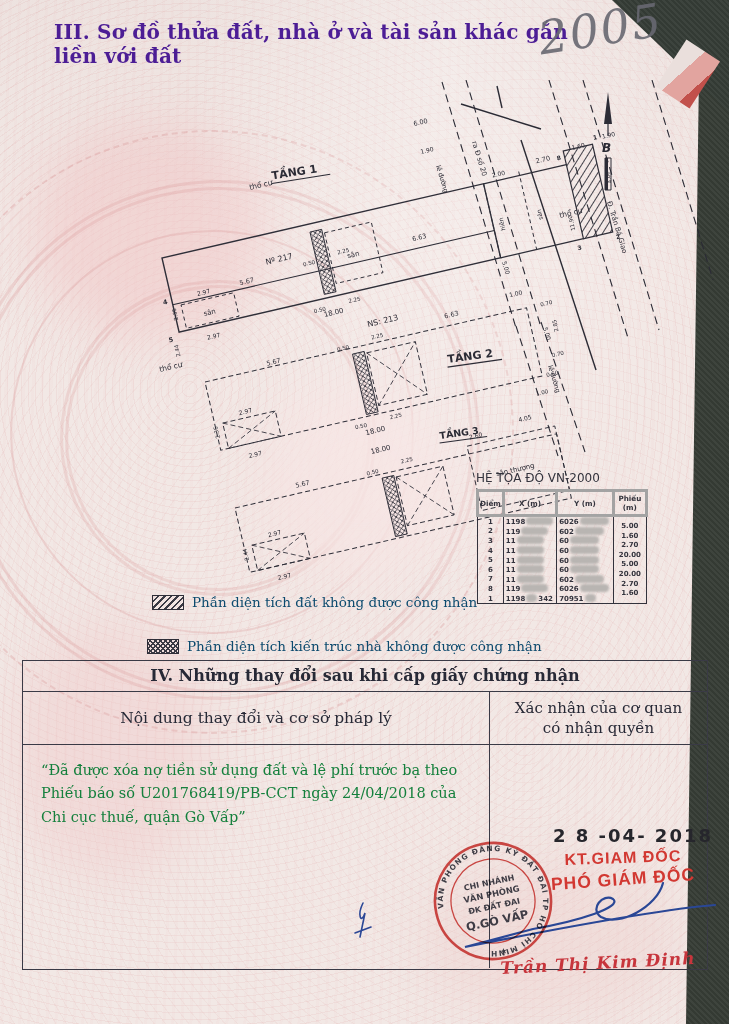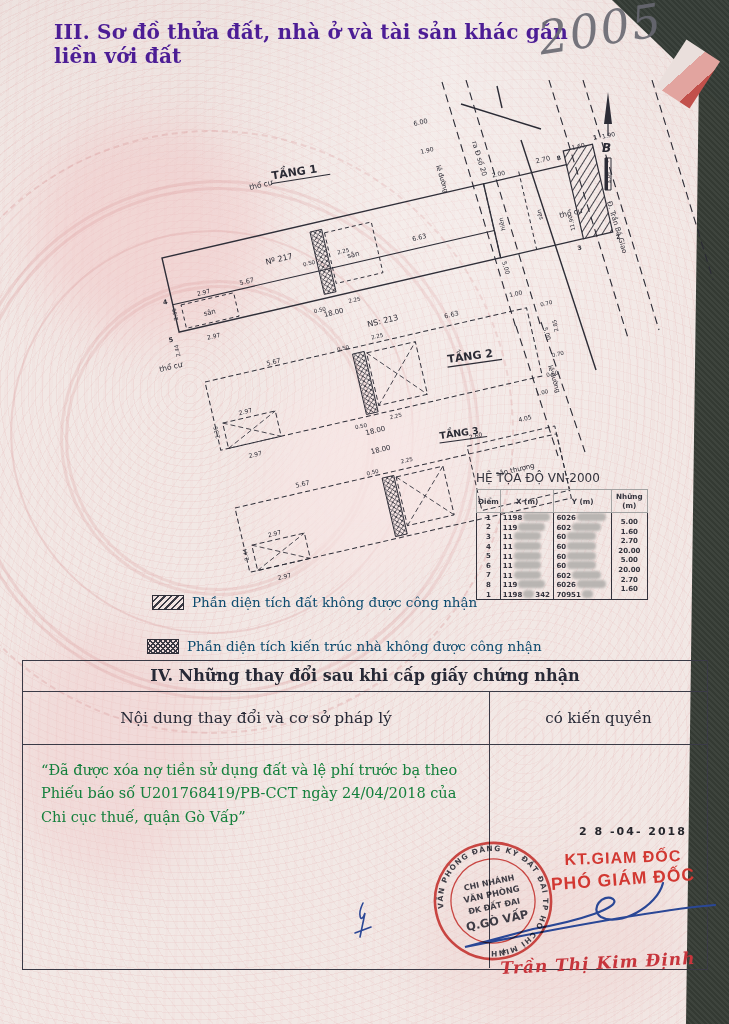--- a/index.html
+++ b/index.html
@@ -40,21 +40,21 @@
     transform:rotate(-9deg);opacity:.9;letter-spacing:2px;z-index:6;}
 
   svg text{font-family:"DejaVu Sans",sans-serif;fill:#2b2b35;}
   #diagram{position:absolute;left:0;top:80px;z-index:2;}
 
   
   .coord{position:absolute;left:476px;top:458px;width:172px;z-index:3;color:#33333d;}
   .coord .ttl{font-family:"DejaVu Sans",sans-serif;font-weight:bold;font-size:9px;text-align:center;letter-spacing:.2px;}
   .coord .sub{font-family:"DejaVu Sans",sans-serif;font-size:12px;margin-top:13px;}
   table.ct{border-collapse:collapse;margin-top:4px;width:100%;font-family:"DejaVu Sans",sans-serif;font-size:7px;font-weight:bold;}
-  table.ct th{border:1px solid #a3a3a3;font-size:7.2px;padding:2px 1px;background:transparent;}
+  table.ct th{border:3px solid #a3a3a3;font-size:7.2px;padding:2px 1px;background:transparent;}
   table.ct td{border-left:1px solid #32323c;border-right:1px solid #32323c;padding:0 2px;height:9.6px;white-space:nowrap;}
   table.ct tr:last-child td{border-bottom:1px solid #32323c;}
   td.cd{text-align:center;width:16px;}
   td.cx{width:50px;} td.cy{width:56px;margin-left:20px;}
   td.cc{width:40px;vertical-align:top;border-bottom:1px solid #32323c;}
   .canhline{height:9.6px;line-height:9.6px;text-align:center;}
   .canhpad{height:5px;}
   .blot{display:inline-block;background:#b6b3b0;border-radius:5px;height:8px;vertical-align:-1px;
     filter:blur(1.3px);opacity:.95;}
   .bx{width:27px;margin-left:1px;} .by{width:29px;margin-left:1px;}
@@ -72,21 +72,21 @@
   
   .sec4{position:absolute;left:22px;top:660px;width:684px;height:308px;border:1.6px solid #3a3a46;z-index:3;color:#272936;}
   .sec4 .hd{height:30px;line-height:30px;text-align:center;font-weight:bold;font-size:16px;border-bottom:1.4px solid #3a3a46;}
   .sec4 .sub{display:flex;height:52px;border-bottom:1.4px solid #3a3a46;}
   .sec4 .sub .l{width:466px;border-right:1.4px solid #3a3a46;display:flex;align-items:center;justify-content:center;font-size:15.5px;}
   .sec4 .sub .r{flex:1;display:flex;flex-direction:column;align-items:center;justify-content:center;font-size:15px;line-height:1.35;}
   .sec4 .body{position:relative;height:223px;}
   .sec4 .body .divider{position:absolute;left:466px;top:0;bottom:0;border-left:1.4px solid #3a3a46;}
   .note{position:absolute;left:18px;top:14px;width:436px;font-size:14.5px;line-height:1.62;color:#15803d;}
   .datestamp{position:absolute;left:520px;top:80px;width:180px;text-align:center;
-    font-family:"DejaVu Sans",sans-serif;font-weight:bold;font-size:11px;letter-spacing:2px;color:#26262c;}
+    font-family:"DejaVu Sans",sans-serif;font-weight:bold;font-size:18px;letter-spacing:2px;color:#26262c;}
   .appr1{position:absolute;left:500px;top:104px;width:200px;text-align:center;color:#d23832;
     font-family:"Liberation Sans",sans-serif;font-weight:bold;font-size:16px;transform:rotate(-2deg);letter-spacing:1px;}
   .appr2{position:absolute;left:490px;top:124px;width:220px;text-align:center;color:#d23832;
     font-family:"Liberation Sans",sans-serif;font-weight:bold;font-size:17.5px;transform:rotate(-4deg);letter-spacing:1px;}
   .signame{position:absolute;left:455px;top:208px;width:240px;text-align:center;color:#c7353c;
     font-size:17px;font-weight:bold;font-style:italic;transform:rotate(-3deg);letter-spacing:1px;}
   .sigsvg{position:absolute;left:408px;top:128px;}
   .paraph{position:absolute;left:326px;top:156px;}
   .stampsvg{position:absolute;left:403px;top:89px;mix-blend-mode:multiply;}
 </style>
@@ -266,21 +266,21 @@
   </svg>
 
   <div class="coord">
     <div class="sub">HỆ TỌA ĐỘ VN-2000</div>
     <table class="ct">
       <tbody>
           <tr>
         <th>Điểm</th>
         <th>X (m)</th>
         <th>Y (m)</th>
-        <th>Những (m)</th>
+        <th>Phiếu (m)</th>
       </tr>
       <tr>
         <td class="cd">1</td>
         <td class="cx"><span>1198</span><span class="blot bx"></span></td>
         <td class="cy"><span>6026</span><span class="blot by"></span></td>
         <td class="cc" rowspan="9">
           <div class="canhpad"></div>
           <div class="canhline">5.00</div>
           <div class="canhline">1.60</div>
           <div class="canhline">2.70</div>
@@ -342,21 +342,22 @@
   <div class="legend lg2">
     <span class="sw sw-cross"></span>
     <span>Phần diện tích kiến trúc nhà không được công nhận</span>
   </div>
 
   <div class="sec4">
     <div class="hd">IV. Những thay đổi sau khi cấp giấy chứng nhận</div>
     <div class="sub">
       <div class="l">Nội dung thay đổi và cơ sở pháp lý</div>
       <div class="r">
-        <span>có kiến quyền</span>
+        <span>Xác nhận của cơ quan</span>
+        <span>có nhận quyền</span>
       </div>
     </div>
     <div class="body">
       <div class="divider"></div>
       <div class="note">“Đã được xóa nợ tiền sử dụng đất và lệ phí trước bạ theo Phiếu báo số U201768419/PB-CCT ngày 24/04/2018 của Chi cục thuế, quận Gò Vấp”</div>
 
       <svg class="paraph" width="34" height="44" viewBox="0 0 34 44">
         <path d="M14,2 C8,14 12,24 16,12 L11,36 M6,32 L22,26" stroke="#2b4796" stroke-width="1.6" fill="none" stroke-linecap="round"></path>
       </svg>
 

